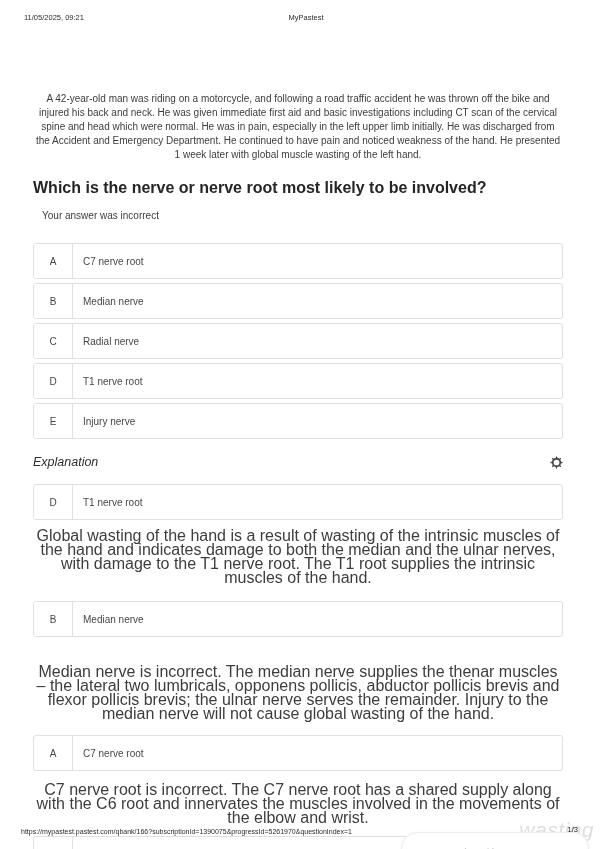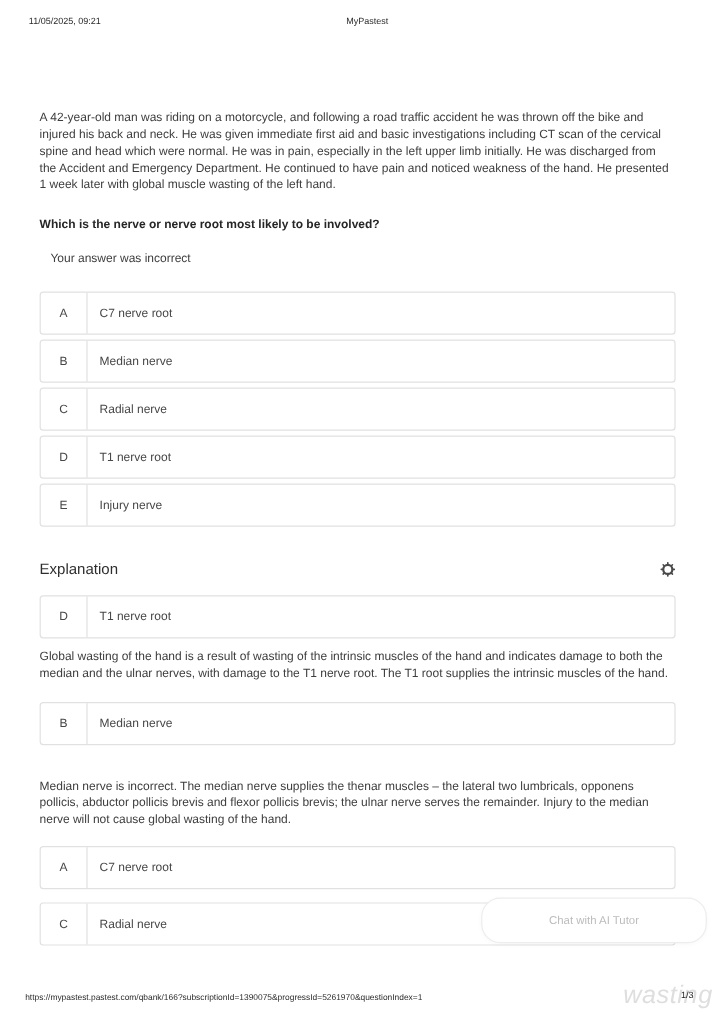--- a/index.html
+++ b/index.html
@@ -15,47 +15,47 @@
   }
 
   
   .print-header { position:absolute; top:13px; left:24px; right:24px; height:10px; font-size:7.5px; color:#2b2b2b; }
   .header-datetime { position:absolute; left:0; top:0; }
   .header-title { position:absolute; left:12px; right:0; top:0; text-align:center; }
 
   
   .content { position:absolute; left:33px; top:92px; width:530px; }
 
-  .scenario { margin:0; font-size:10px; line-height:14px; color:#3d3d3d; }
-  .prompt   { margin:19px 0 0 0; font-size:10px; line-height:14px; font-weight:bold; color:#262626; }
+  .scenario { margin:0; font-size:10px; line-height:14px; color:#3d3d3d;text-align:center; }
+  .prompt   { margin:19px 0 0 0; font-size:16px; line-height:14px; font-weight:bold; color:#262626; }
   .status   { margin-top:14px; padding-left:9px; font-size:10px; line-height:14px; color:#3d3d3d; }
 
   .options { margin-top:20px; }
   .option-row {
     display:flex; align-items:stretch;
     height:36px; margin-bottom:4px;
     border:1px solid #e1e1e1; border-radius:3px; background:#fff;
   }
   .option-letter {
     width:39px; flex:0 0 39px;
     display:flex; align-items:center; justify-content:center;
     border-right:1px solid #e1e1e1;
     font-size:10px; color:#474747;
   }
   .option-text {
     display:flex; align-items:center;
     padding-left:10px; font-size:10px; color:#474747;
   }
 
-  .exp-header { margin-top:28px; height:14px; display:flex; align-items:flex-end; justify-content:space-between; }
+  .exp-header { margin-top:16px; height:14px; display:flex; align-items:flex-end; justify-content:space-between;font-style:italic; }
   .exp-title  { font-size:12.5px; color:#2e2e2e; }
   .gear-btn   { width:13px; height:13px; cursor:pointer; display:flex; align-items:center; justify-content:center; }
 
   .mt-dbox { margin-top:15px; }
-  .para    { margin:9px 0 0 0; font-size:10px; line-height:14px; color:#3d3d3d; }
+  .para    { margin:9px 0 0 0; font-size:16px; line-height:14px; color:#3d3d3d;text-align:center; }
   .mt-bbox { margin-top:16px; }
   .para2   { margin-top:28px; }
   .mt-abox { margin-top:14px; }
   .para3   { margin-top:12px; }
   .cbox-wrap { position:relative; margin-top:11px; }
   .cbox-wrap .option-row { margin-bottom:0; }
 
   .chat-button {
     position:absolute; top:-4px; right:-26px;
     width:188px; height:38px; z-index:3;
@@ -160,20 +160,21 @@
       <div class="option-text">Median nerve</div>
     </div>
 
     <p class="para para2">Median nerve is incorrect. The median nerve supplies the thenar muscles – the lateral two lumbricals, opponens pollicis, abductor pollicis brevis and flexor pollicis brevis; the ulnar nerve serves the remainder. Injury to the median nerve will not cause global wasting of the hand.</p>
 
     <div class="option-row mt-abox">
       <div class="option-letter">A</div>
       <div class="option-text">C7 nerve root</div>
     </div>
 
+    <p class="para para3">C7 nerve root is incorrect. The C7 nerve root has a shared supply along with the C6 root and innervates the muscles involved in the movements of the elbow and wrist.</p>
 
     <div class="cbox-wrap">
       <div class="option-row">
         <div class="option-letter">C</div>
         <div class="option-text">Radial nerve</div>
       </div>
       <div class="chat-button">Chat with AI Tutor</div>
     </div>
 
   </div>

